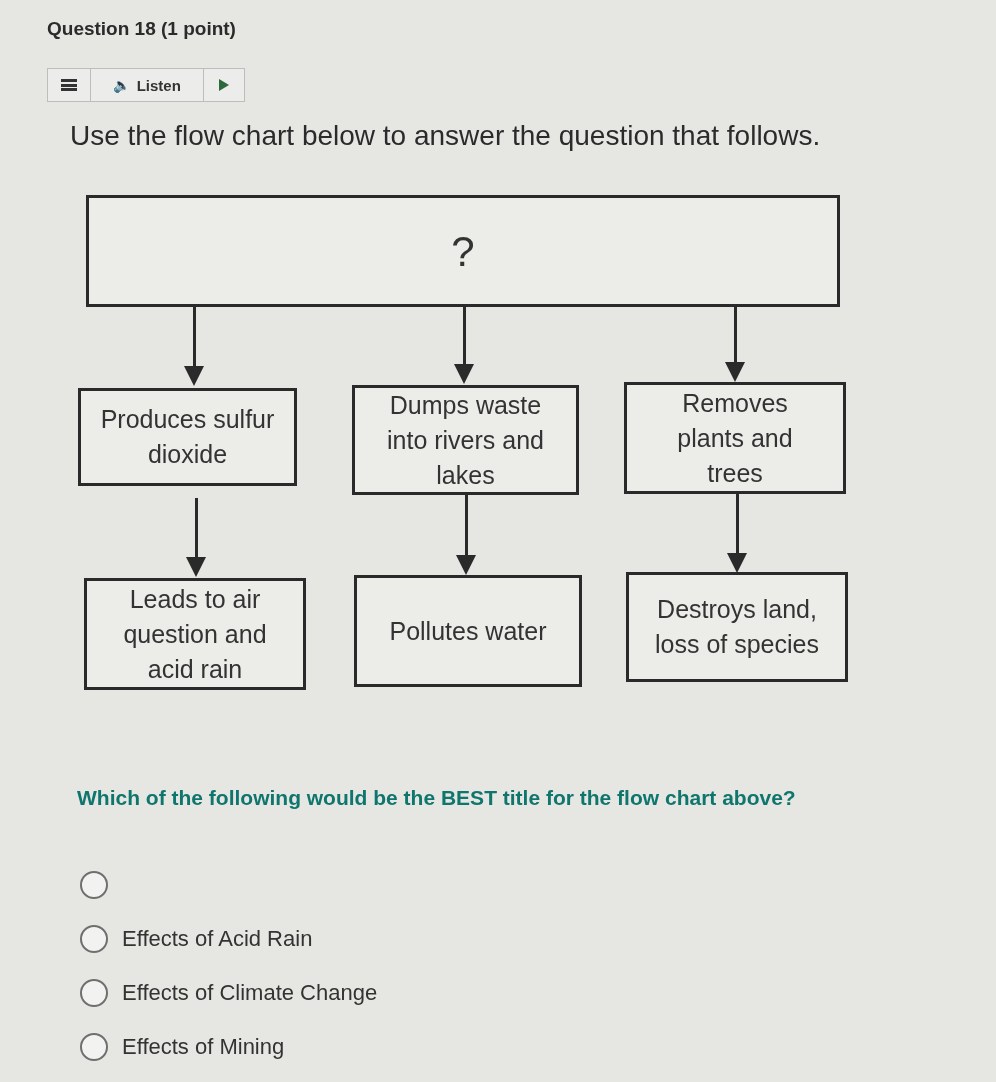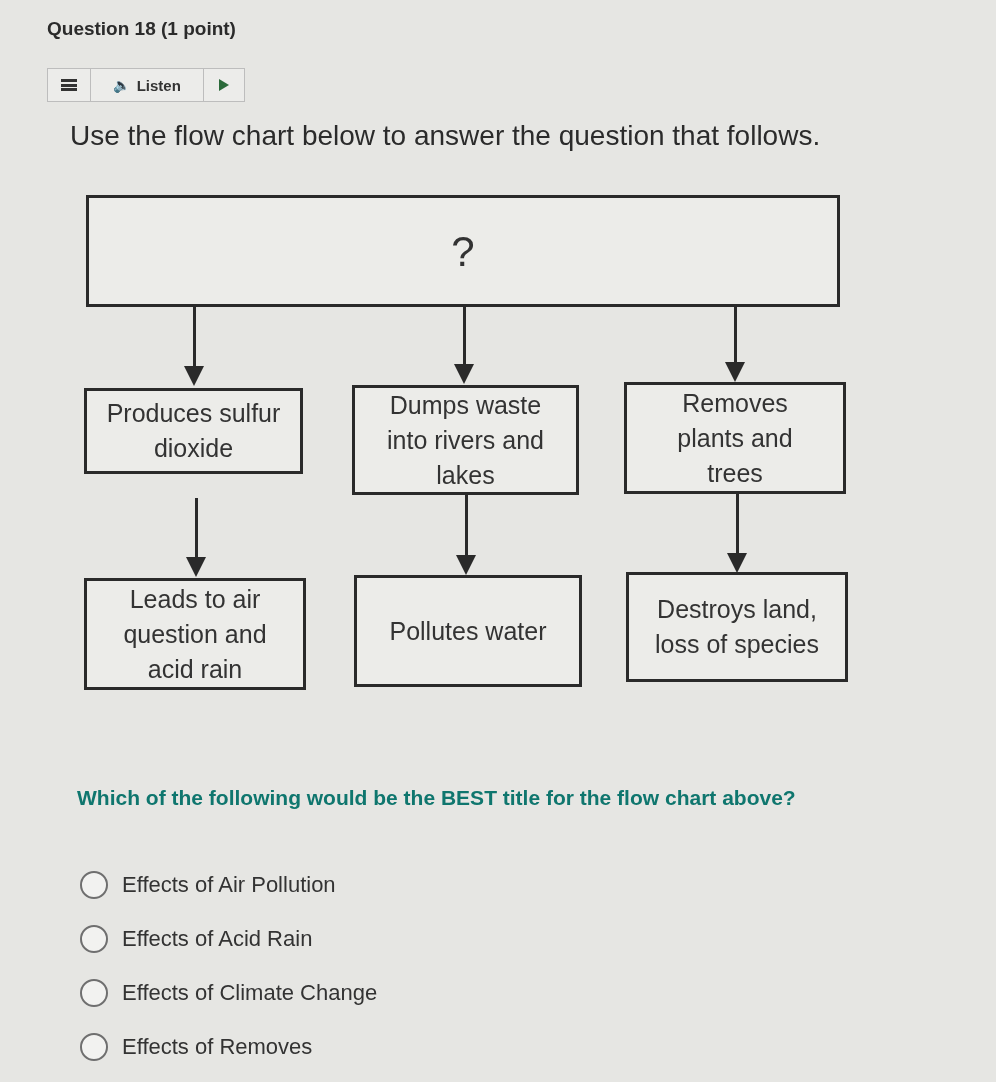--- a/index.html
+++ b/index.html
@@ -70,21 +70,21 @@
     <span>?</span>
   </div>
 
   <div class="vline" style="left:193px; top:307px; height:60px;"></div>
   <div class="arrowhead" style="left:184px; top:366px;"></div>
   <div class="vline" style="left:463px; top:307px; height:58px;"></div>
   <div class="arrowhead" style="left:454px; top:364px;"></div>
   <div class="vline" style="left:734px; top:305px; height:58px;"></div>
   <div class="arrowhead" style="left:725px; top:362px;"></div>
 
-  <div class="box" style="left:84px; top:388px; width:219px; height:86px;">
+  <div class="box" style="left:78px; top:388px; width:219px; height:98px;">
     <span style="width:190px;">Produces sulfur dioxide</span>
   </div>
   <div class="box" style="left:352px; top:385px; width:227px; height:110px;">
     <span style="width:195px;">Dumps waste into rivers and lakes</span>
   </div>
   <div class="box" style="left:624px; top:382px; width:222px; height:112px;">
     <span style="width:150px;">Removes plants and trees</span>
   </div>
 
   <div class="vline" style="left:195px; top:498px; height:60px;"></div>
@@ -103,27 +103,26 @@
   <div class="box" style="left:626px; top:572px; width:222px; height:110px;">
     <span style="width:200px;">Destroys land, loss of species</span>
   </div>
 </div>
 
 <div class="question">Which of the following would be the BEST title for the flow chart above?</div>
 
 <div class="choices">
   <div class="choice">
     <div class="radio"></div>
-    <span class="choice-label">Effects of Air Pollution</span>
   </div>
   <div class="choice">
     <div class="radio"></div>
     <span class="choice-label">Effects of Acid Rain</span>
   </div>
   <div class="choice">
     <div class="radio"></div>
     <span class="choice-label">Effects of Climate Change</span>
   </div>
   <div class="choice">
     <div class="radio"></div>
-    <span class="choice-label">Effects of Removes</span>
+    <span class="choice-label">Effects of Mining</span>
   </div>
 </div>
 
 </body></html>

